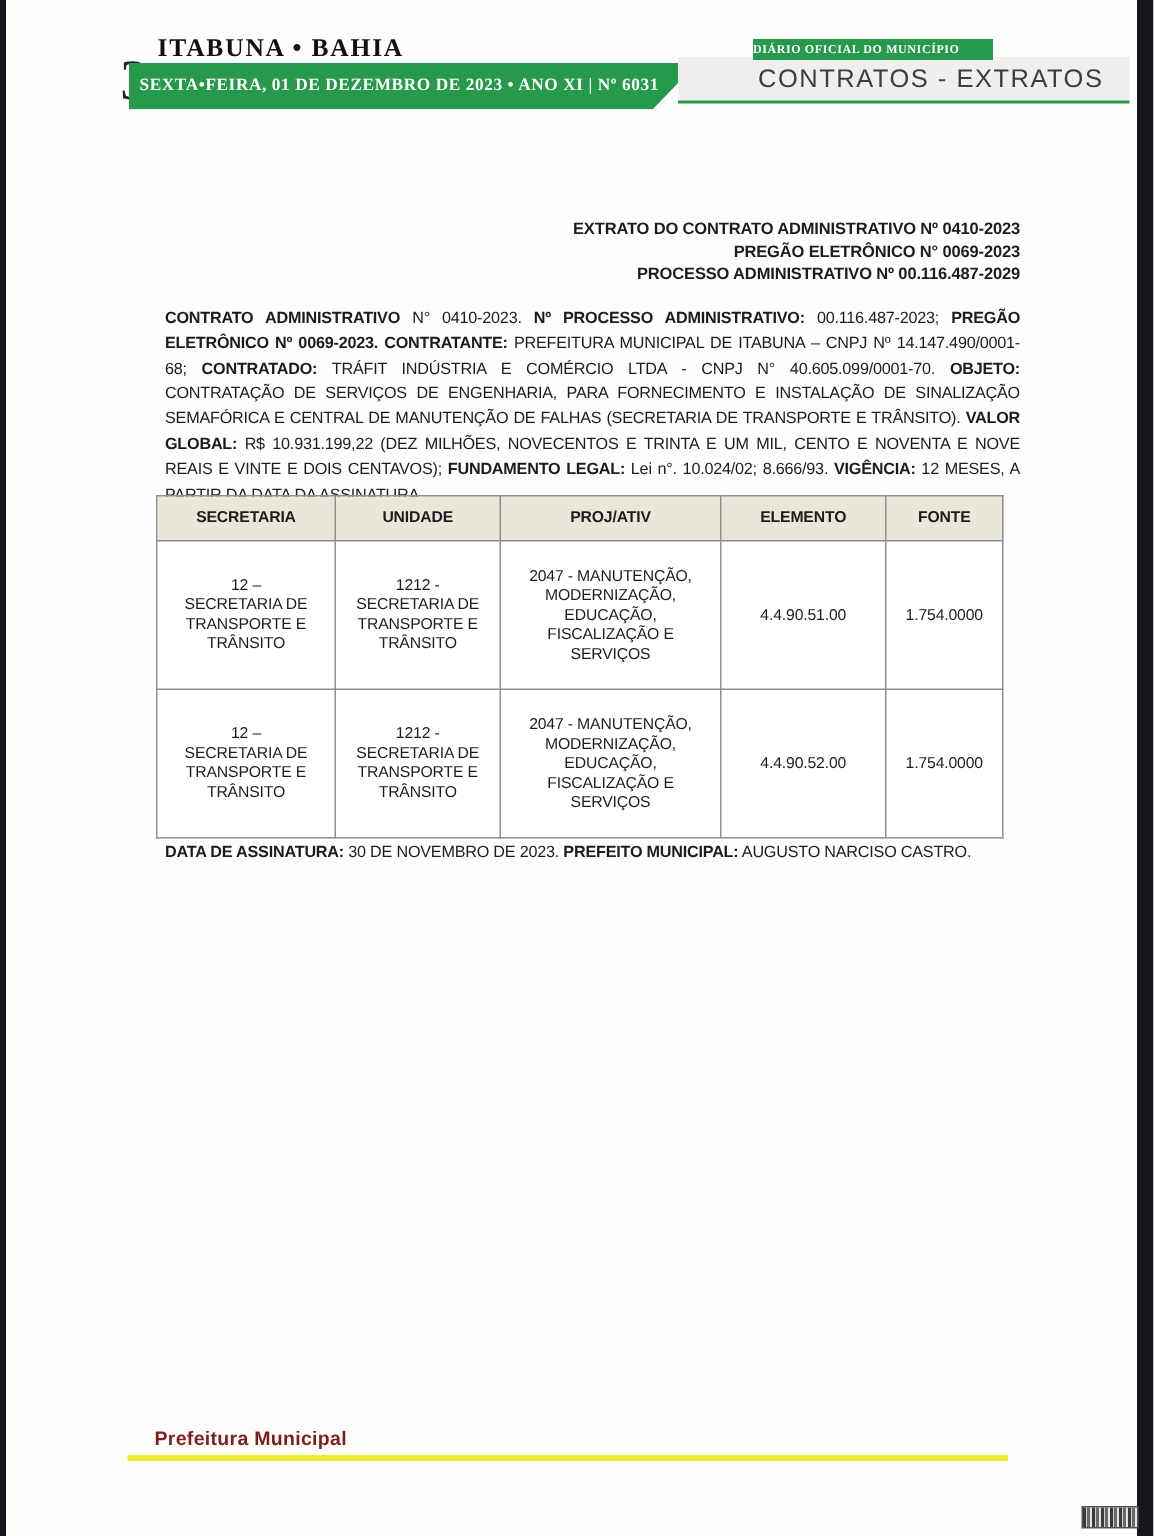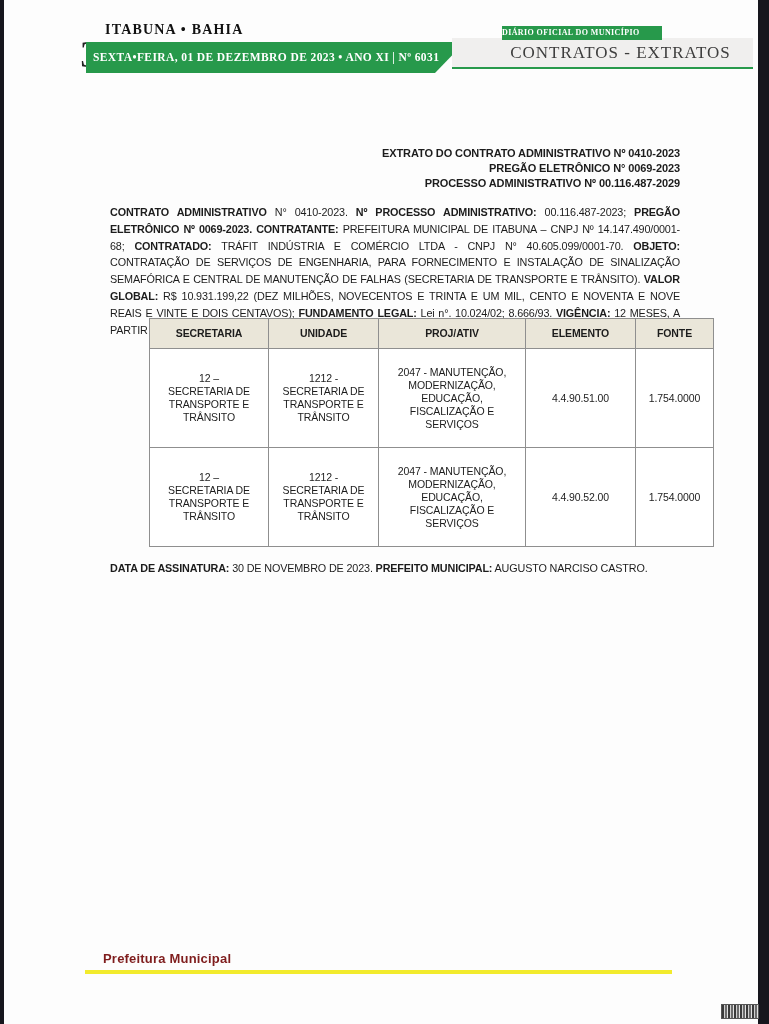--- a/index.html
+++ b/index.html
@@ -17,42 +17,42 @@
     color:#1c1c1c;
   }
   .edge-strip{position:absolute;top:0;height:1024px;background:var(--edge);}
   .edge-left{left:0;width:4px;}
   .edge-right{right:0;width:11px;}
 
   
   .location{
     position:absolute;left:105px;top:22px;
     font-family:"Liberation Serif", serif;font-weight:bold;
-    font-size:14px;letter-spacing:1.2px;color:#111;
+    font-size:17px;letter-spacing:1.2px;color:#111;
   }
   .page-num{
     position:absolute;left:80px;top:36px;
     font-family:"Liberation Serif", serif;
     font-size:38px;line-height:36px;color:#222;
   }
   .date-banner{
     position:absolute;left:86px;top:42px;width:379px;height:31px;
     background:var(--green);
     clip-path:polygon(0 0,100% 0,calc(100% - 30px) 100%,0 100%);
     color:#fff;font-family:"Liberation Serif", serif;font-weight:bold;
     font-size:11.5px;line-height:31px;padding-left:7px;box-sizing:border-box;
     letter-spacing:0.4px;
   }
   .section-box{
     position:absolute;left:452px;top:38px;width:301px;height:29px;
     background:#f0efee;border-bottom:2px solid var(--green);
     text-align:center;
   }
   .section-label{
-    font-family:Liberation Serif, serif;font-size:17px;line-height:30px;
+    font-family:Liberation Sans, sans-serif;font-size:17px;line-height:30px;
     color:#3d3d3d;letter-spacing:1px;padding-left:36px;
   }
   .gazette-badge{
     position:absolute;left:502px;top:26px;width:160px;height:14px;
     background:var(--green);color:#fff;
     font-family:"Liberation Serif", serif;font-weight:bold;
     font-size:8px;line-height:14px;letter-spacing:0.4px;z-index:2;
   }
 
   
@@ -62,24 +62,23 @@
     letter-spacing:-0.1px;
   }
   .body-paragraph{
     position:absolute;left:110px;top:204px;width:570px;
     text-align:justify;font-size:10.8px;line-height:16.8px;
     letter-spacing:-0.15px;
   }
   .body-paragraph span.b,.signature-line span.b{font-weight:bold;}
 
   table.budget{
-    position:absolute;left:104px;top:318px;width:564px;
+    position:absolute;left:104px;top:330px;width:564px;
     border-collapse:collapse;font-size:10.5px;line-height:13px;
     table-layout:fixed;
-    margin-left:45px;
   }
   table.budget th{
     background:var(--table-header-bg);
     border:1px solid var(--table-border);
     height:27px;font-weight:bold;font-size:10.5px;letter-spacing:-0.1px;
   }
   table.budget td{
     border:1px solid var(--table-border);
     background:#fff;text-align:center;vertical-align:middle;
     white-space:pre-line;height:96px;letter-spacing:-0.1px;

